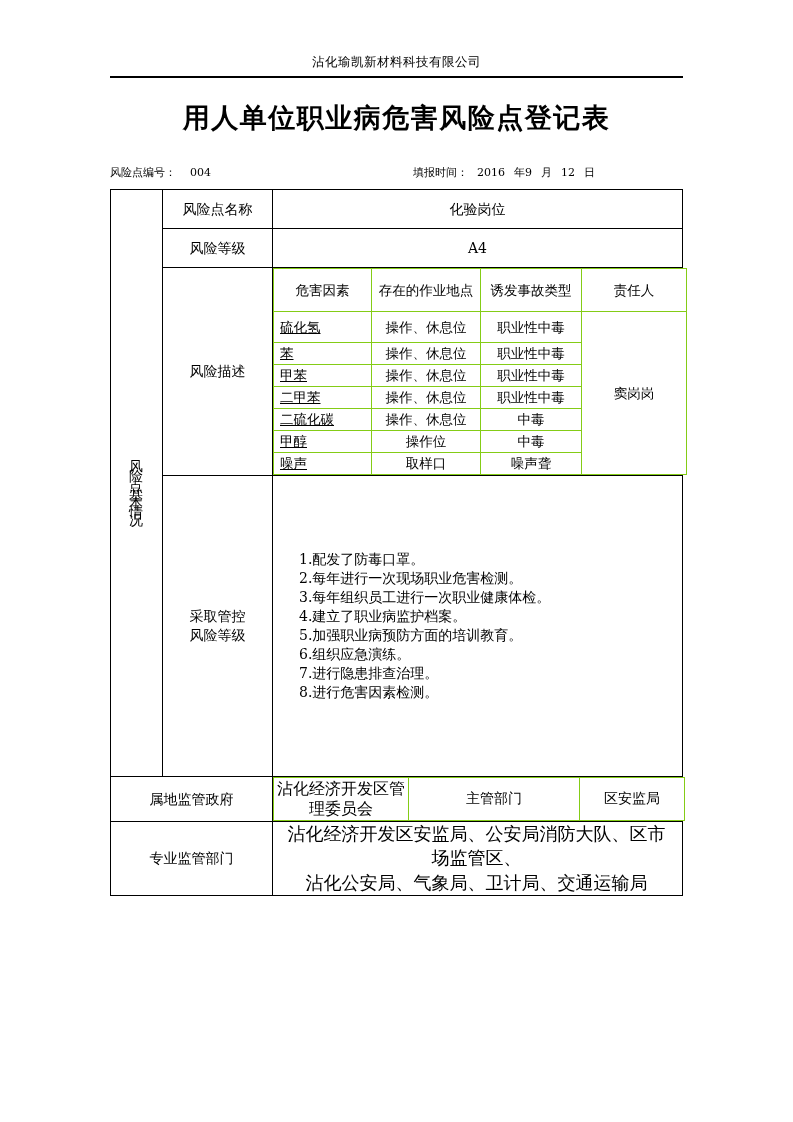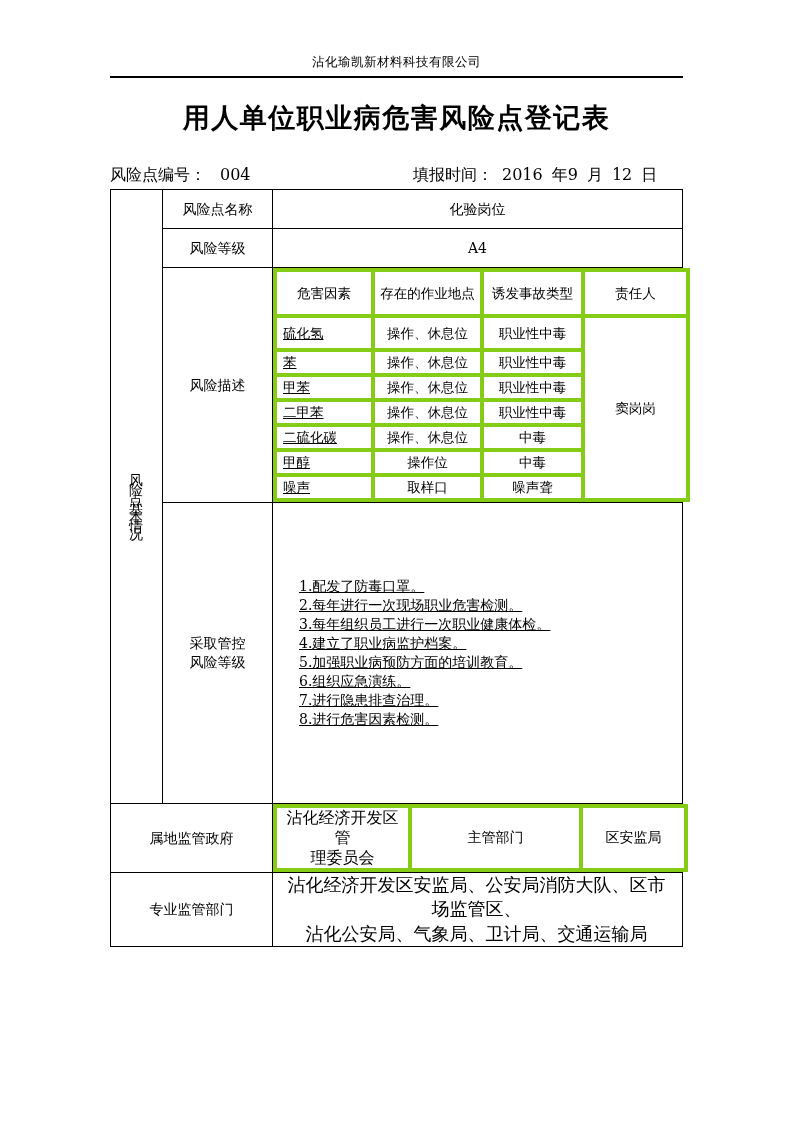--- a/index.html
+++ b/index.html
@@ -51,21 +51,21 @@
     font-weight: bold;
     letter-spacing: 1.5px;
   }
 
   
   .meta-line {
     position: absolute;
     top: 165px;
     left: 110px;
     width: 575px;
-    font-size: 16px;
+    font-size: 11px;
     height: 20px;
   }
   .meta-left {
     position: absolute;
     left: 0;
     top: 0;
     white-space: nowrap;
   }
   .meta-left .val { margin-left: 14px; }
   .meta-right {
@@ -112,21 +112,21 @@
 
   
   td.nested { padding: 0 !important; border: none !important; }
   table.hazard {
     width: 100%;
     border-collapse: collapse;
     table-layout: fixed;
     font-size: 13.5px;
   }
   table.hazard td {
-    border: 4px solid #84cc16;
+    border: 1px solid #84cc16;
     text-align: center;
     vertical-align: middle;
     line-height: 1.25;
     padding: 0 2px;
   }
   table.hazard td.lead { text-align: left; padding-left: 6px; text-decoration: underline; }
   .hz-col-a { width: 98px; }
   .hz-col-b { width: 109px; }
   .hz-col-c { width: 101px; }
   .hz-col-d { width: 105px; }
@@ -134,21 +134,20 @@
   .hz-row-first td { height: 30px; }
   .hz-row td { height: 21px; }
 
   
   .measures {
     text-align: left !important;
     padding: 0 0 0 26px !important;
     font-size: 14px;
     line-height: 1.62;
     height: 300px;
-    text-decoration: underline;
   }
   .measures div { white-space: nowrap; }
 
   .two-line { line-height: 1.3; }
   .dept-list {
     text-align: right;
     padding-left: 10px !important;
     line-height: 1.45;
     font-size: 18px;
   }

